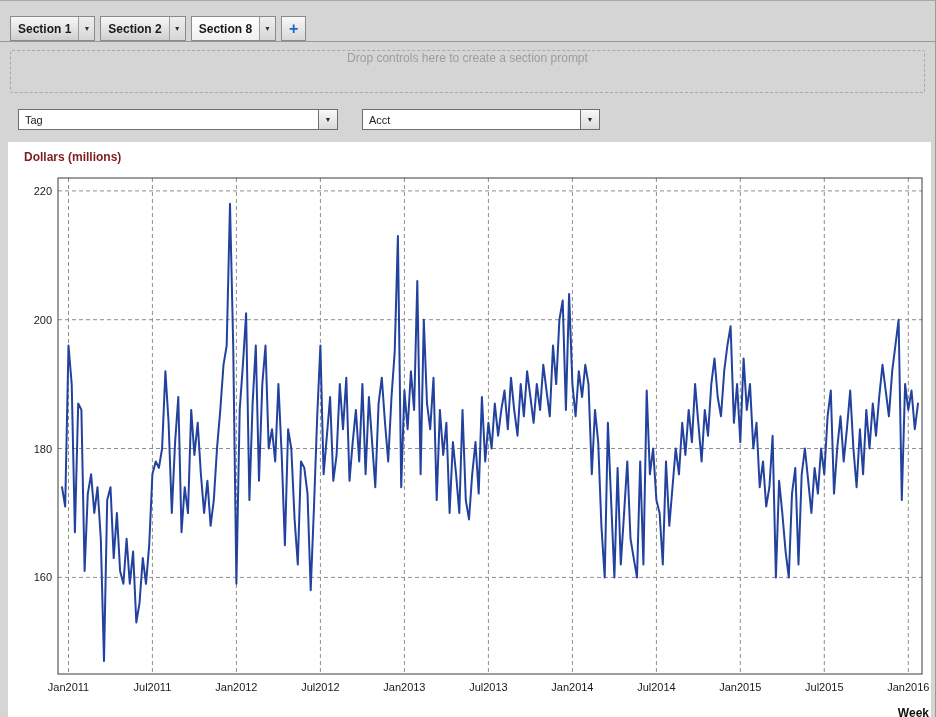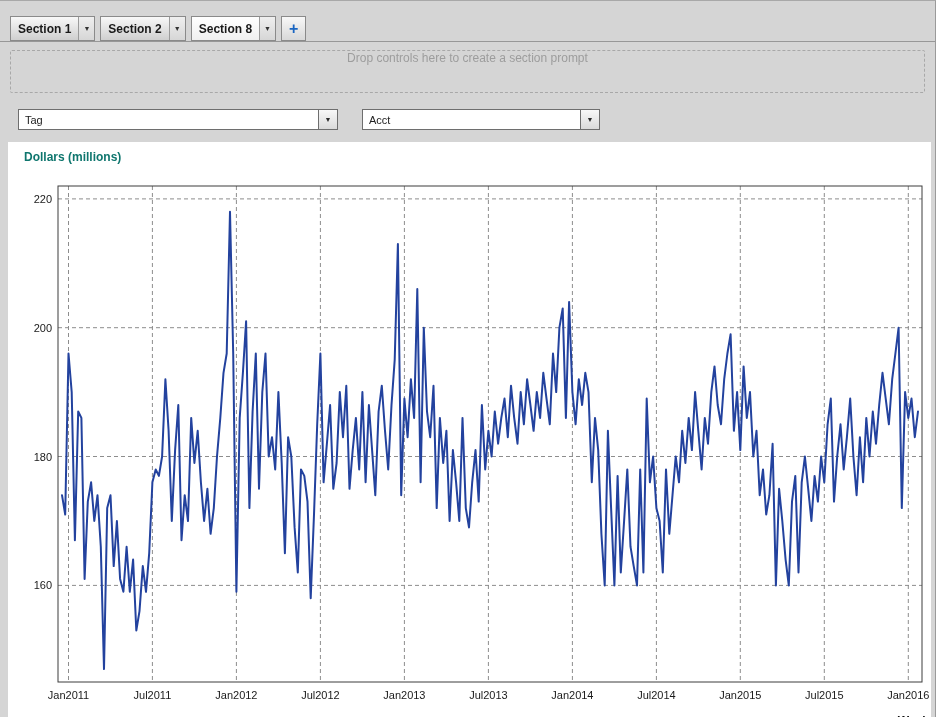--- a/index.html
+++ b/index.html
@@ -86,22 +86,22 @@
     display: flex; align-items: center; justify-content: center;
     font-size: 7px; color: #2b2b2b;
   }
   
   .chart-panel {
     margin: 12px 4px 0 8px;
     background: #ffffff;
     padding: 6px 2px 2px 8px;
   }
   .chart-title {
-    font-size: 12px; font-weight: bold; color: #0f766e;
-    margin: 2px 0 14px 8px;
+    font-size: 12px; font-weight: bold; color: #7f1d1d;
+    margin: 2px 0 6px 8px;
   }
   .chart-svg { display: block; width: 914px; height: 532px; overflow: visible; }
   .chart-svg .grid  { stroke: #8d8d8d; stroke-width: 1; stroke-dasharray: 4 3; }
   .chart-svg .frame { stroke: #3c3c3c; stroke-width: 1; fill: none; }
   .chart-svg .tick  { font-family: "Liberation Sans", sans-serif; font-size: 11px; fill: #1a1a1a; }
   .chart-xlabel {
     text-align: right;
     font-size: 12px; font-weight: bold; color: #101010;
     margin-top: 4px;
   }

